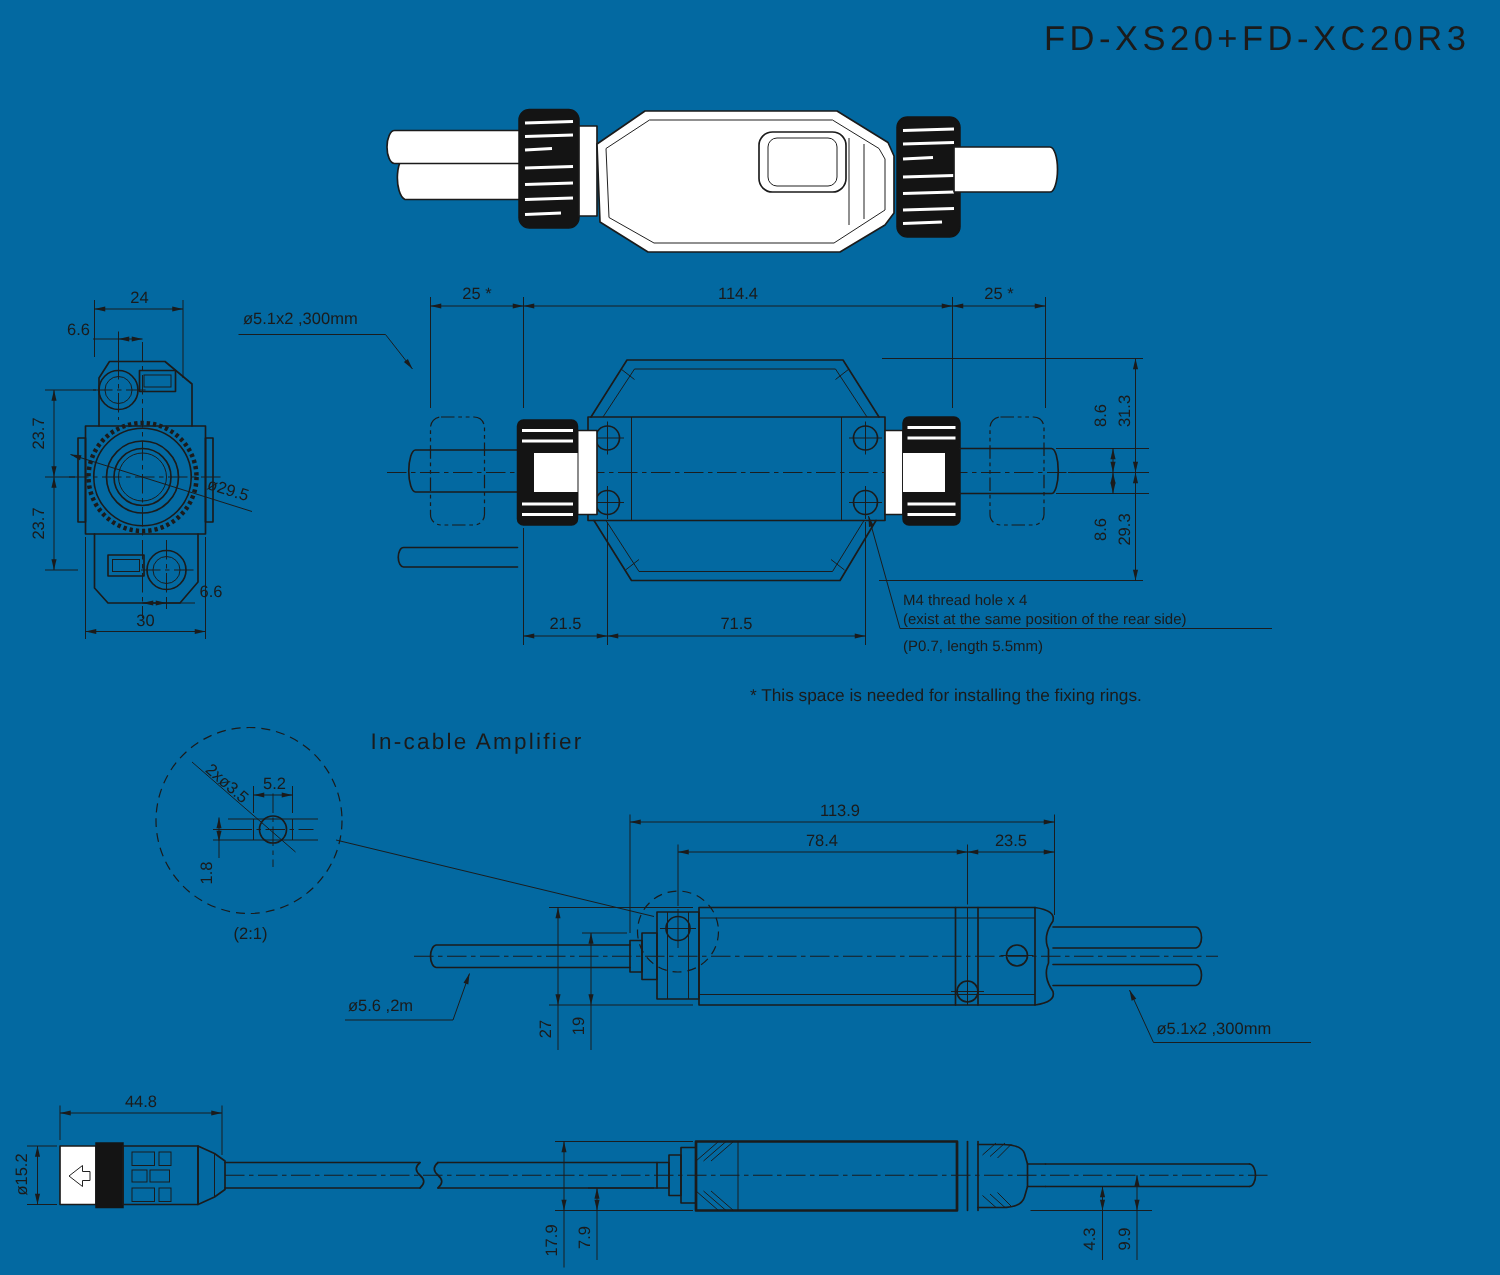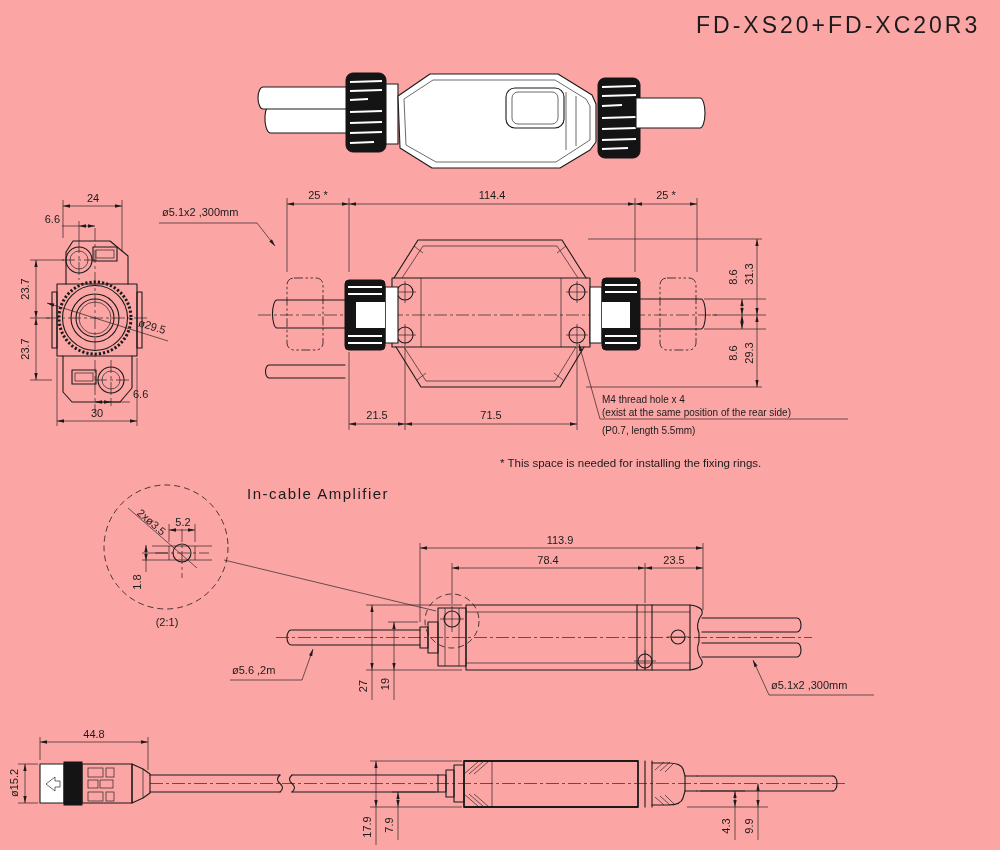--- a/index.html
+++ b/index.html
@@ -1,16 +1,16 @@
 <!DOCTYPE html>
 <html><head>
 <meta charset="utf-8">
 <style>
   html,body{margin:0;padding:0;background:#fff;}
-  .page{width:1000px;height:850px;background:#fca5a5;position:relative;overflow:hidden;}
+  .page{width:1000px;height:850px;background:#0369a1;position:relative;overflow:hidden;}
   svg{display:block;}
   
   .ln{stroke:#1b1b1b;stroke-width:1.1;fill:none;stroke-linejoin:round;stroke-linecap:round;}
   .lnf{stroke:#1b1b1b;stroke-width:1.1;fill:#fff;stroke-linejoin:round;}
   .bold{stroke-width:1.8;}
   .tn{stroke:#1b1b1b;stroke-width:0.65;fill:none;}
   .cl{stroke:#1b1b1b;stroke-width:0.65;fill:none;stroke-dasharray:13 3 3 3;}
   .ph{stroke:#1b1b1b;stroke-width:0.8;fill:none;stroke-dasharray:9 2.5 2.5 2.5 2.5 2.5;}
   .dsh{stroke:#1b1b1b;stroke-width:0.8;fill:none;stroke-dasharray:6 4;}
   .kn{stroke:#1b1b1b;stroke-width:3;fill:none;stroke-dasharray:2.2 2;}

